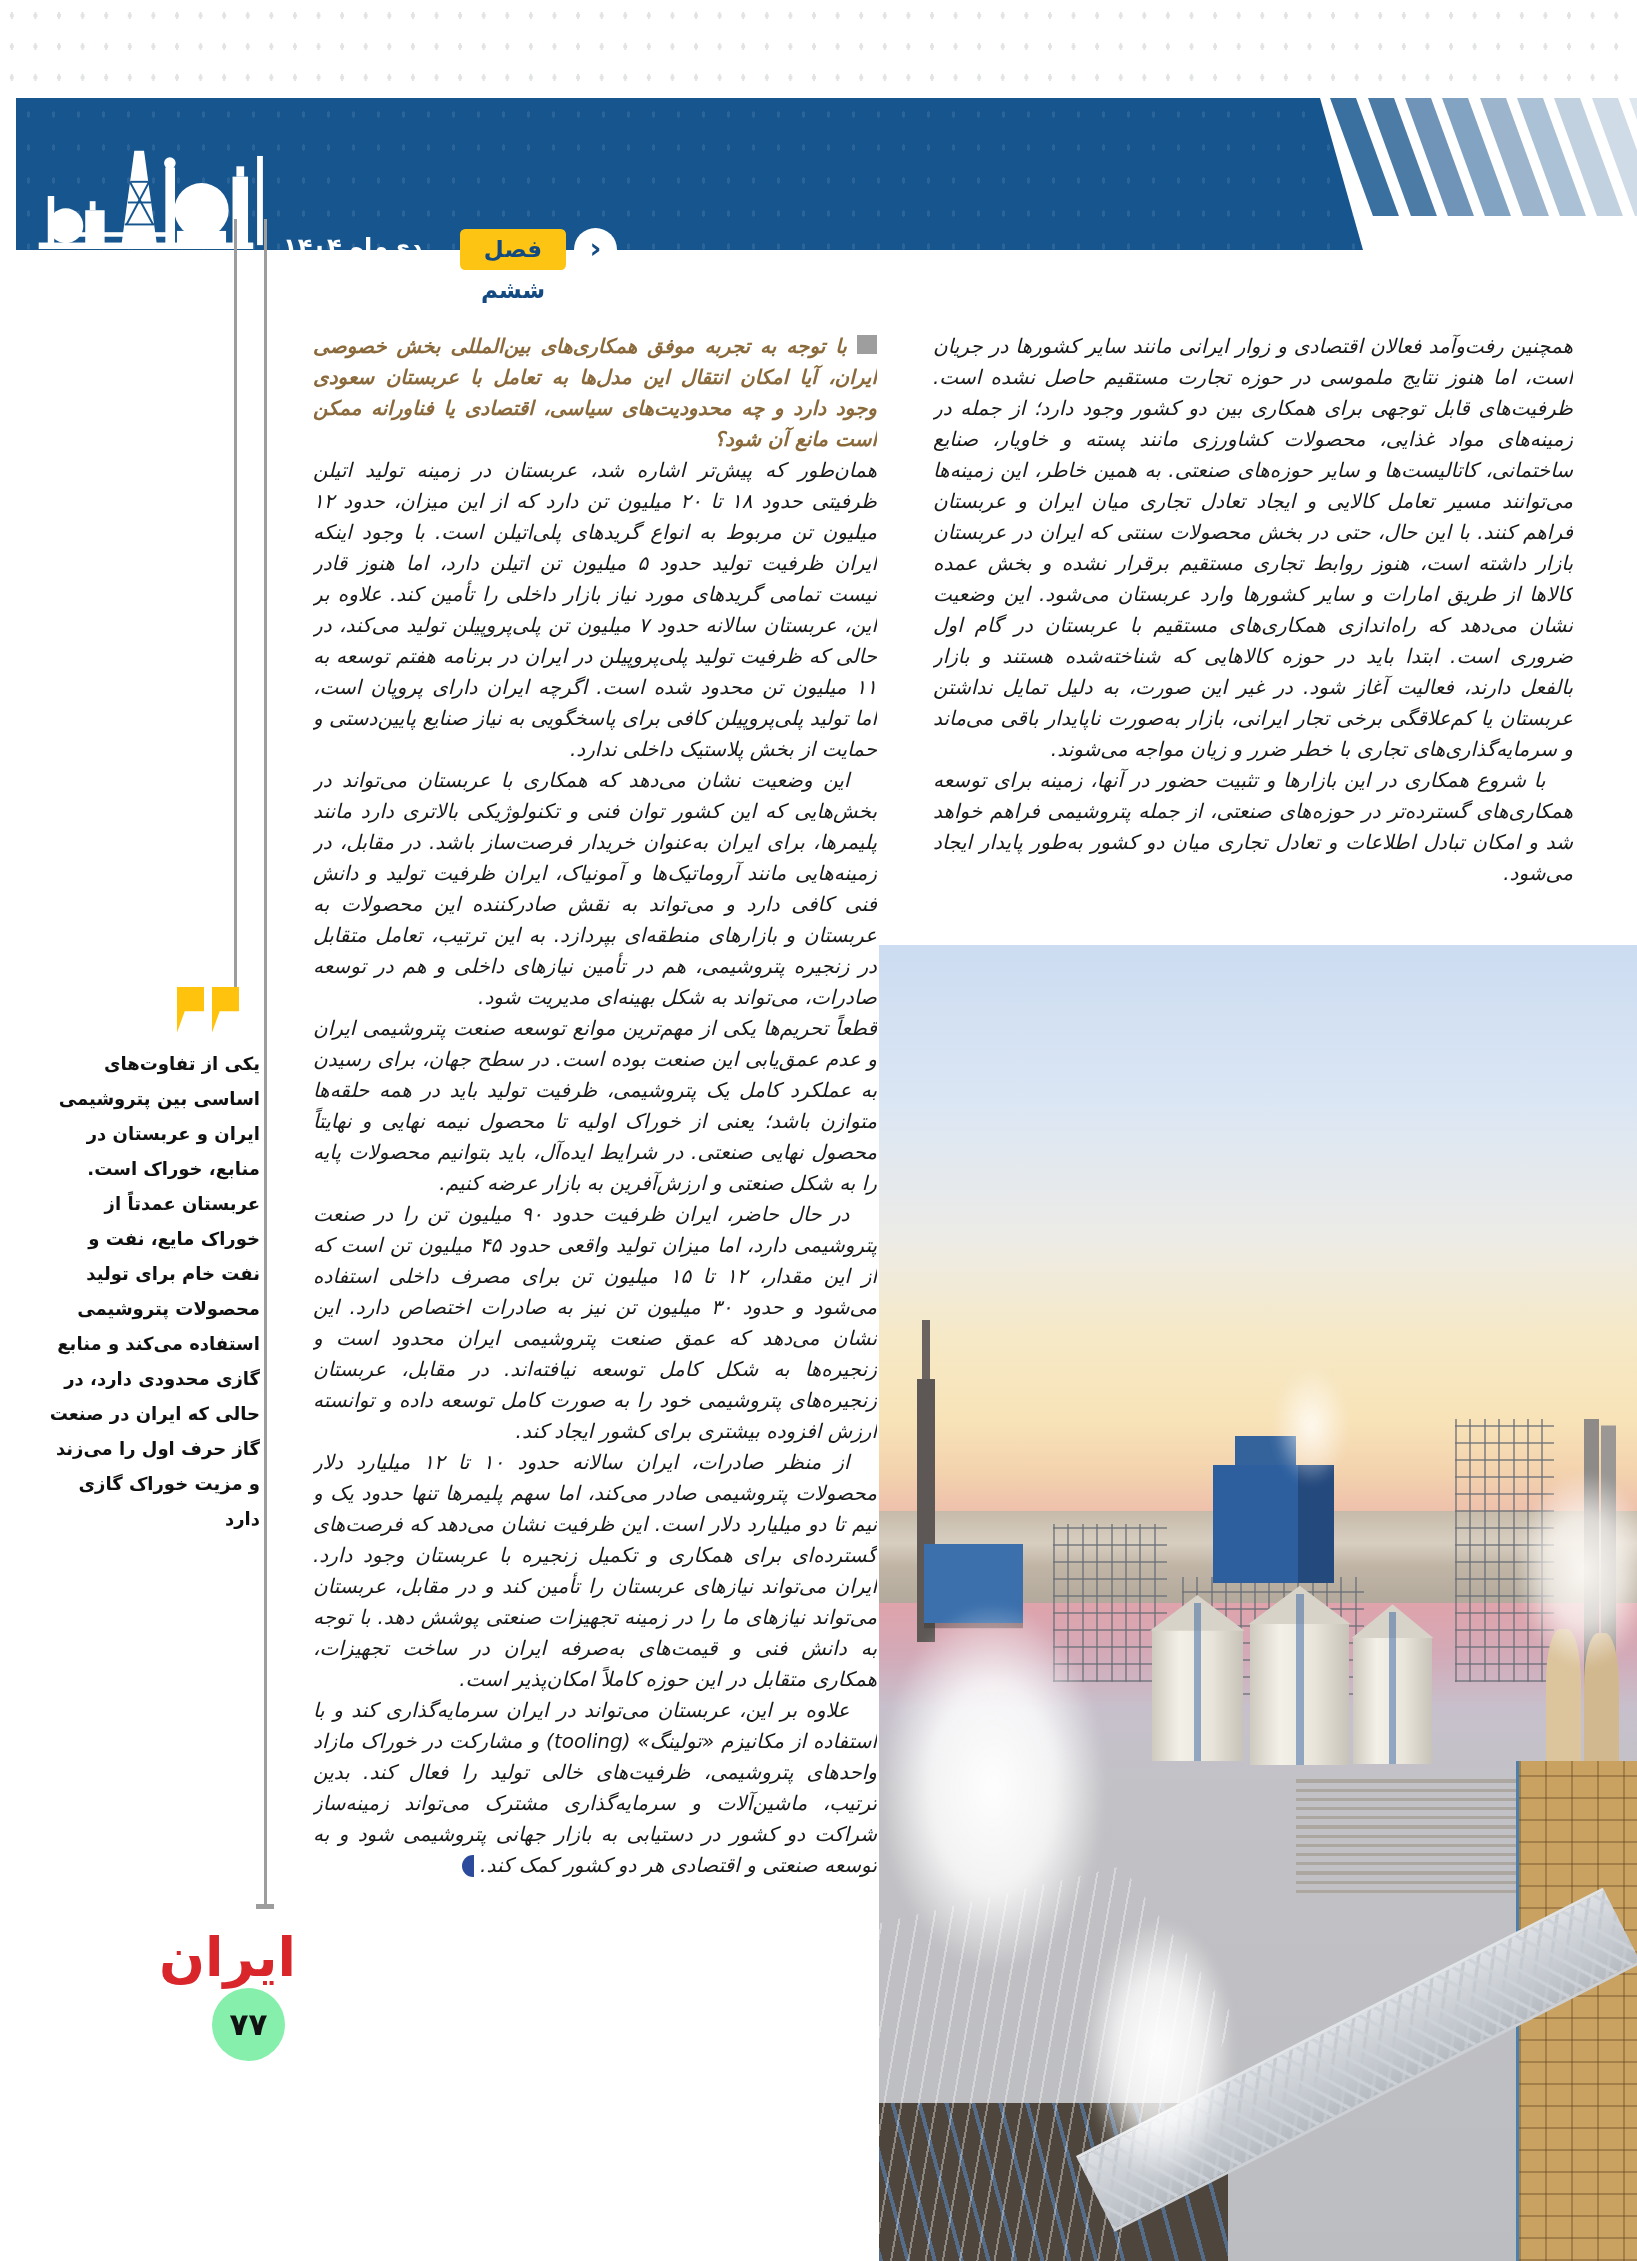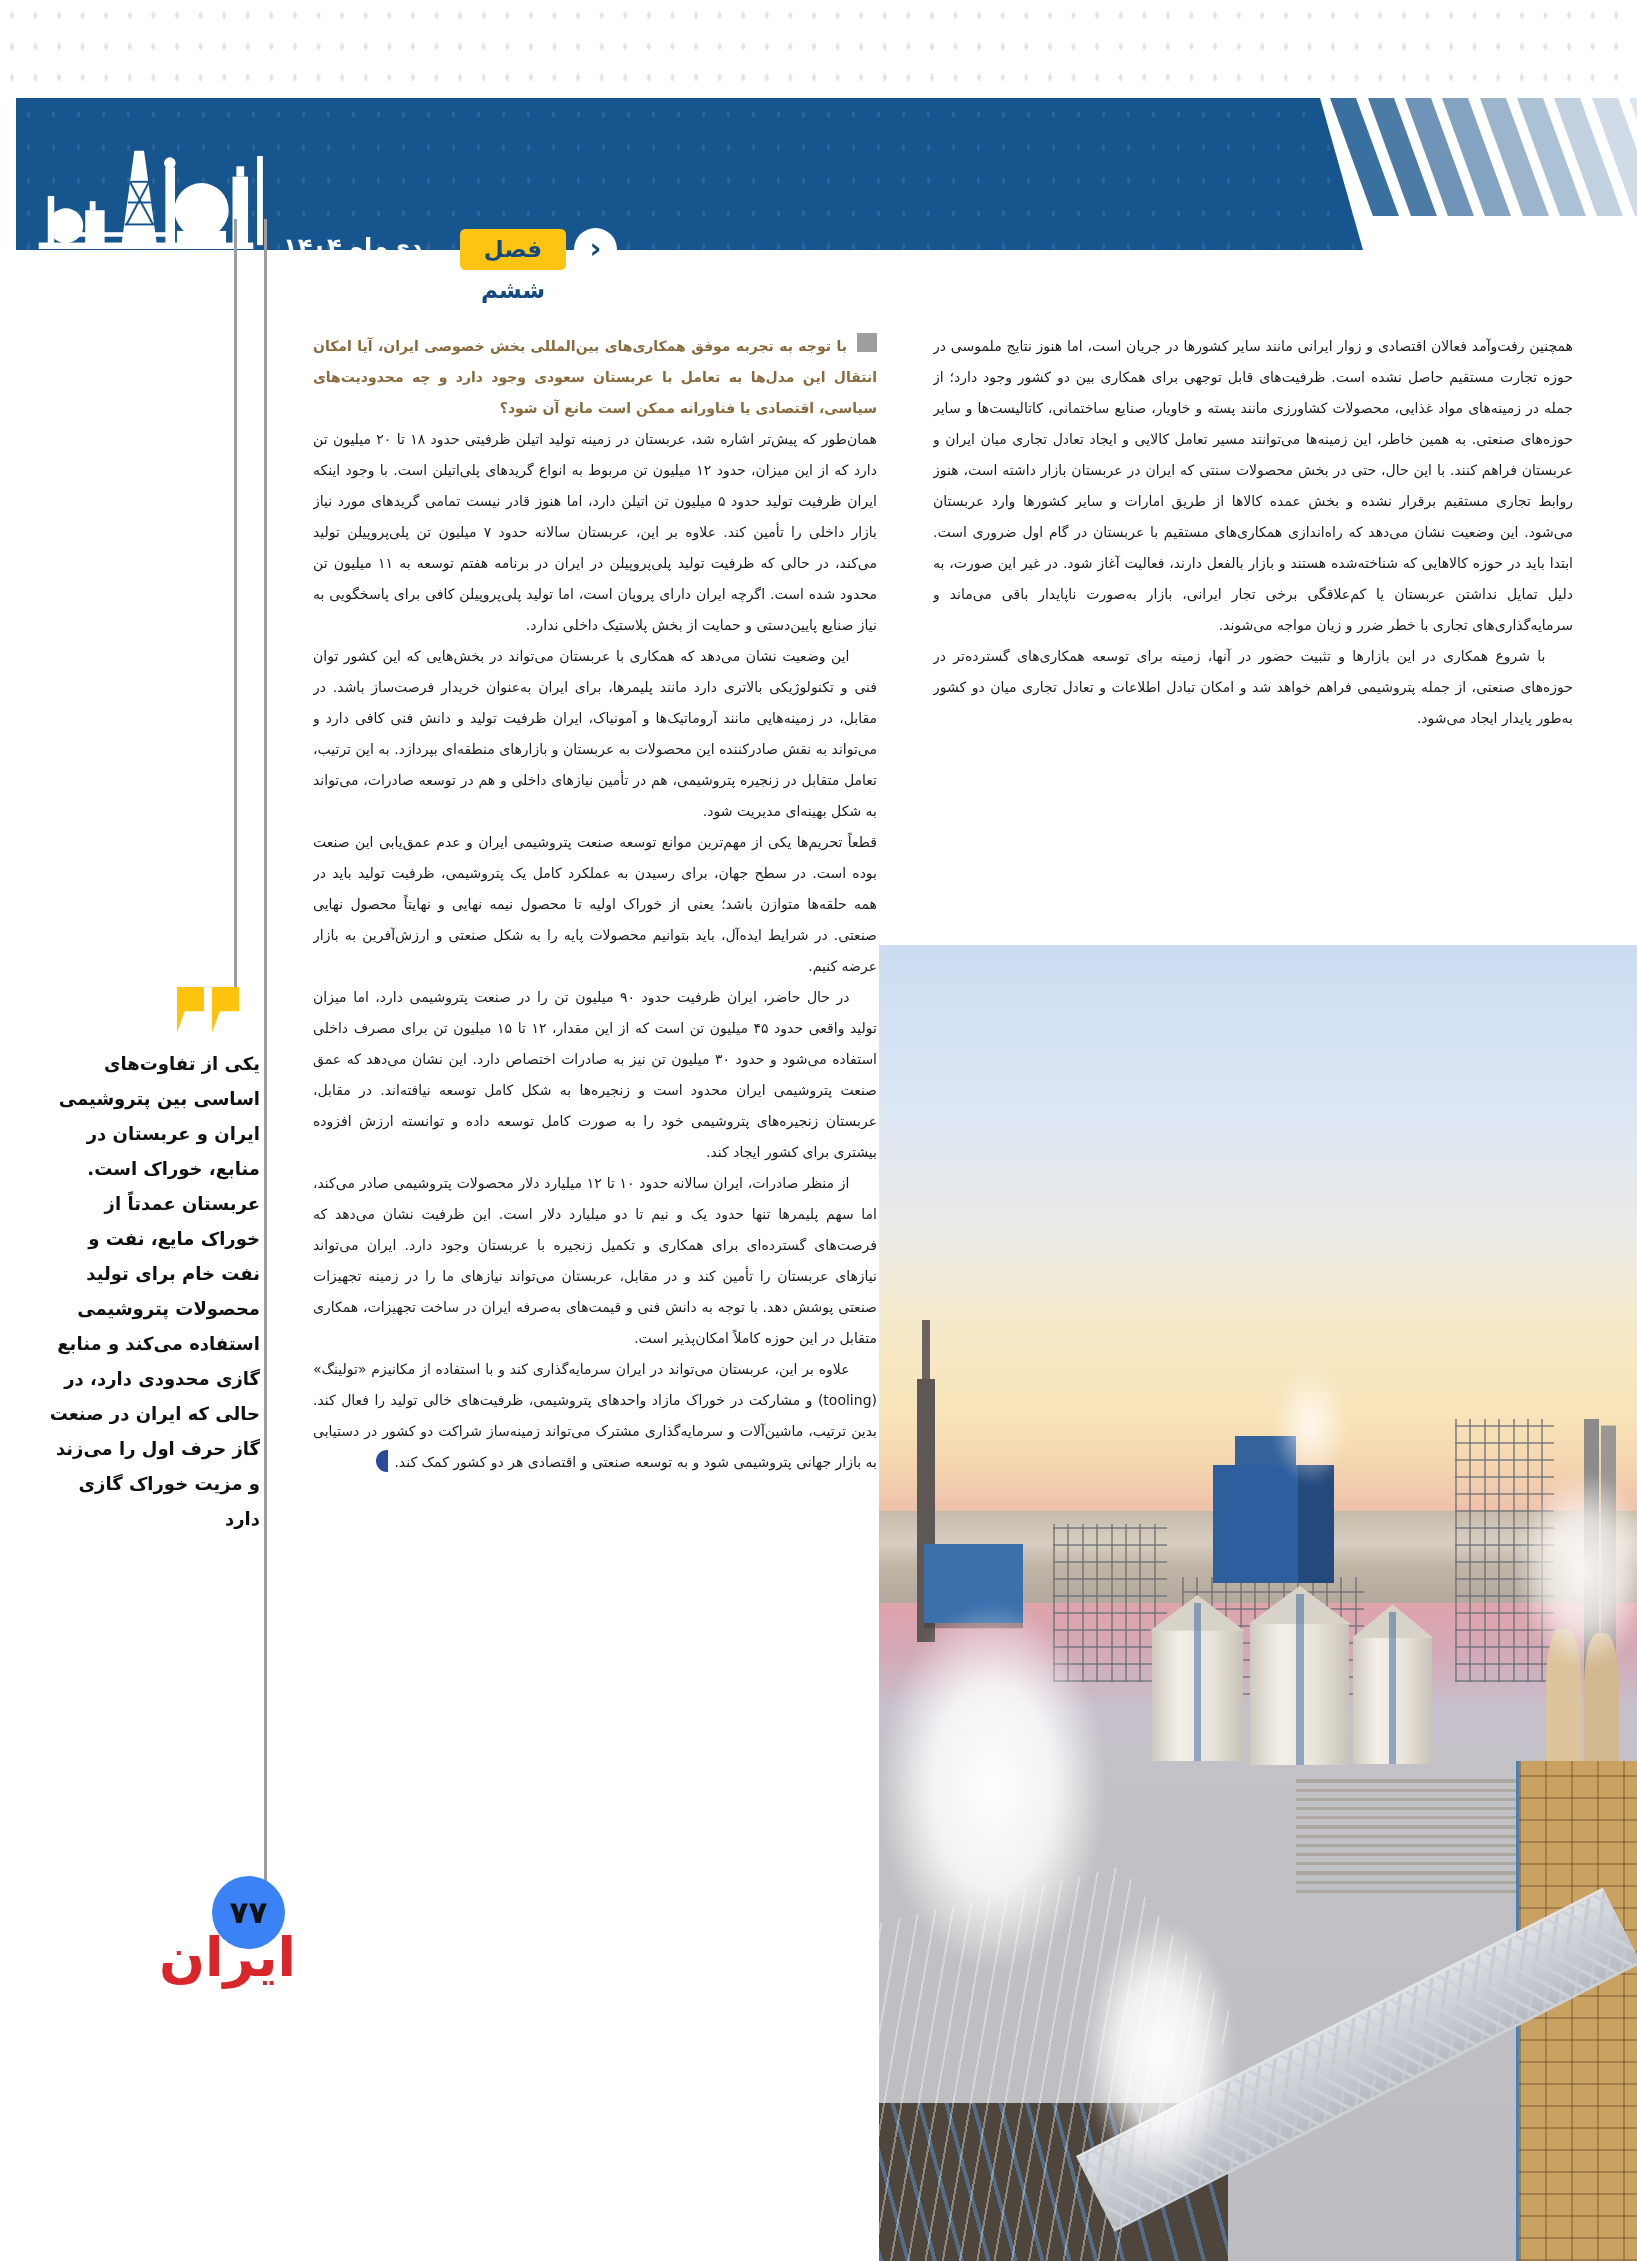--- a/index.html
+++ b/index.html
@@ -33,22 +33,22 @@
     border-radius:5.2px;text-align:center;}
   .hdr-badge span{line-height:41px;font-size:23px;font-weight:bold;color:#134a82;}
   .hdr-circle{position:absolute;left:558px;top:130px;width:43px;height:43px;border-radius:50%;
     background:#ffffff;text-align:center;}
   .hdr-circle .chev{line-height:41px;font-size:29px;font-weight:bold;color:#134a82;}
   
   .rule-a{position:absolute;left:234px;top:219px;width:2.6px;height:771px;background:#9d9d9d;}
   .rule-b{position:absolute;left:264px;top:219px;width:2.6px;height:1688px;background:#9d9d9d;}
   .rule-b-cap{position:absolute;left:256px;top:1904px;width:18.3px;height:5.2px;background:#9d9d9d;}
   
-  .col{position:absolute;color:#1a1a1a;font-size:14px;line-height:31px;text-align:justify;
-    text-justify:inter-word;overflow:hidden;}
+  .col{position:absolute;color:#1a1a1a;font-size:20px;line-height:31px;text-align:justify;
+    text-justify:inter-word;overflow:hidden;font-style:italic;}
   .col-right{left:933px;top:331px;width:640px;height:614px;}
   .col-left{left:313px;top:331px;width:564px;height:1834px;}
   .col p{margin:0;}
   .col p.indent{text-indent:27.5px;}
   .question{color:#8a6a3c;font-weight:bold;}
   .question.q2{margin-top:33px;}
   .q-bullet{display:inline-block;width:19.6px;height:19.6px;background:#9e9e9e;margin-left:10.5px;
     vertical-align:-1.3px;}
   .end-mark{display:inline-block;width:11.8px;height:22px;background:#2b4a9b;
     border-radius:11px 0 0 11px;vertical-align:-4.6px;margin-right:6.5px;}
@@ -57,22 +57,22 @@
   .pq-icon{position:absolute;top:7.9px;right:21px;width:63px;height:47px;}
   .pq-icon i{position:absolute;top:0;width:27.5px;height:47px;background:#ffc20d;
     clip-path:polygon(0 0,100% 0,100% 52%,30% 52%,0 100%);}
   .pq-icon i:nth-child(1){right:0;}
   .pq-icon i:nth-child(2){right:35px;}
   .pq-text{margin-top:67px;font-size:18px;font-weight:bold;line-height:35px;color:#111;
     text-align:right;}
   
   .logo{position:absolute;left:191px;top:1924px;width:105px;height:68px;color:#d8262b;
     font-size:54px;font-weight:bold;text-align:center;line-height:68px;}
-  .page-circle{position:absolute;left:212px;top:1876px;width:73px;height:73px;border-radius:50%;
-    background:#3b82f6;text-align:center;}
+  .page-circle{position:absolute;left:212px;top:1988px;width:73px;height:73px;border-radius:50%;
+    background:#86efac;text-align:center;}
   .page-circle span{line-height:73px;font-size:31px;font-weight:bold;color:#111;}
   
   .photo{position:absolute;left:879px;top:945px;width:758px;height:1316px;overflow:hidden;}
   .photo *{position:absolute;}
   .ph-sky{inset:0;background:linear-gradient(180deg,#ccdcf1 0%,#dbe6f4 12%,#ecebe7 22%,
     #f6e9c6 30%,#f8e3b8 36%,#f3d3ae 40%,#eec0ab 43%,#e7aaa6 47%,#dfa3ab 50%,
     #d3aab8 54%,#c7c0cc 58%,#c2c2c6 64%,#bcbdc0 100%);}
   .ph-land{left:0;top:43%;width:100%;height:7%;
     background:linear-gradient(180deg,#c6bbaa 0%,#d8cec0 35%,#c0b5a5 60%,#b3a99c 100%);}
   .ph-col-tower{left:5%;top:33%;width:2.4%;height:20%;background:#5d5855;}

